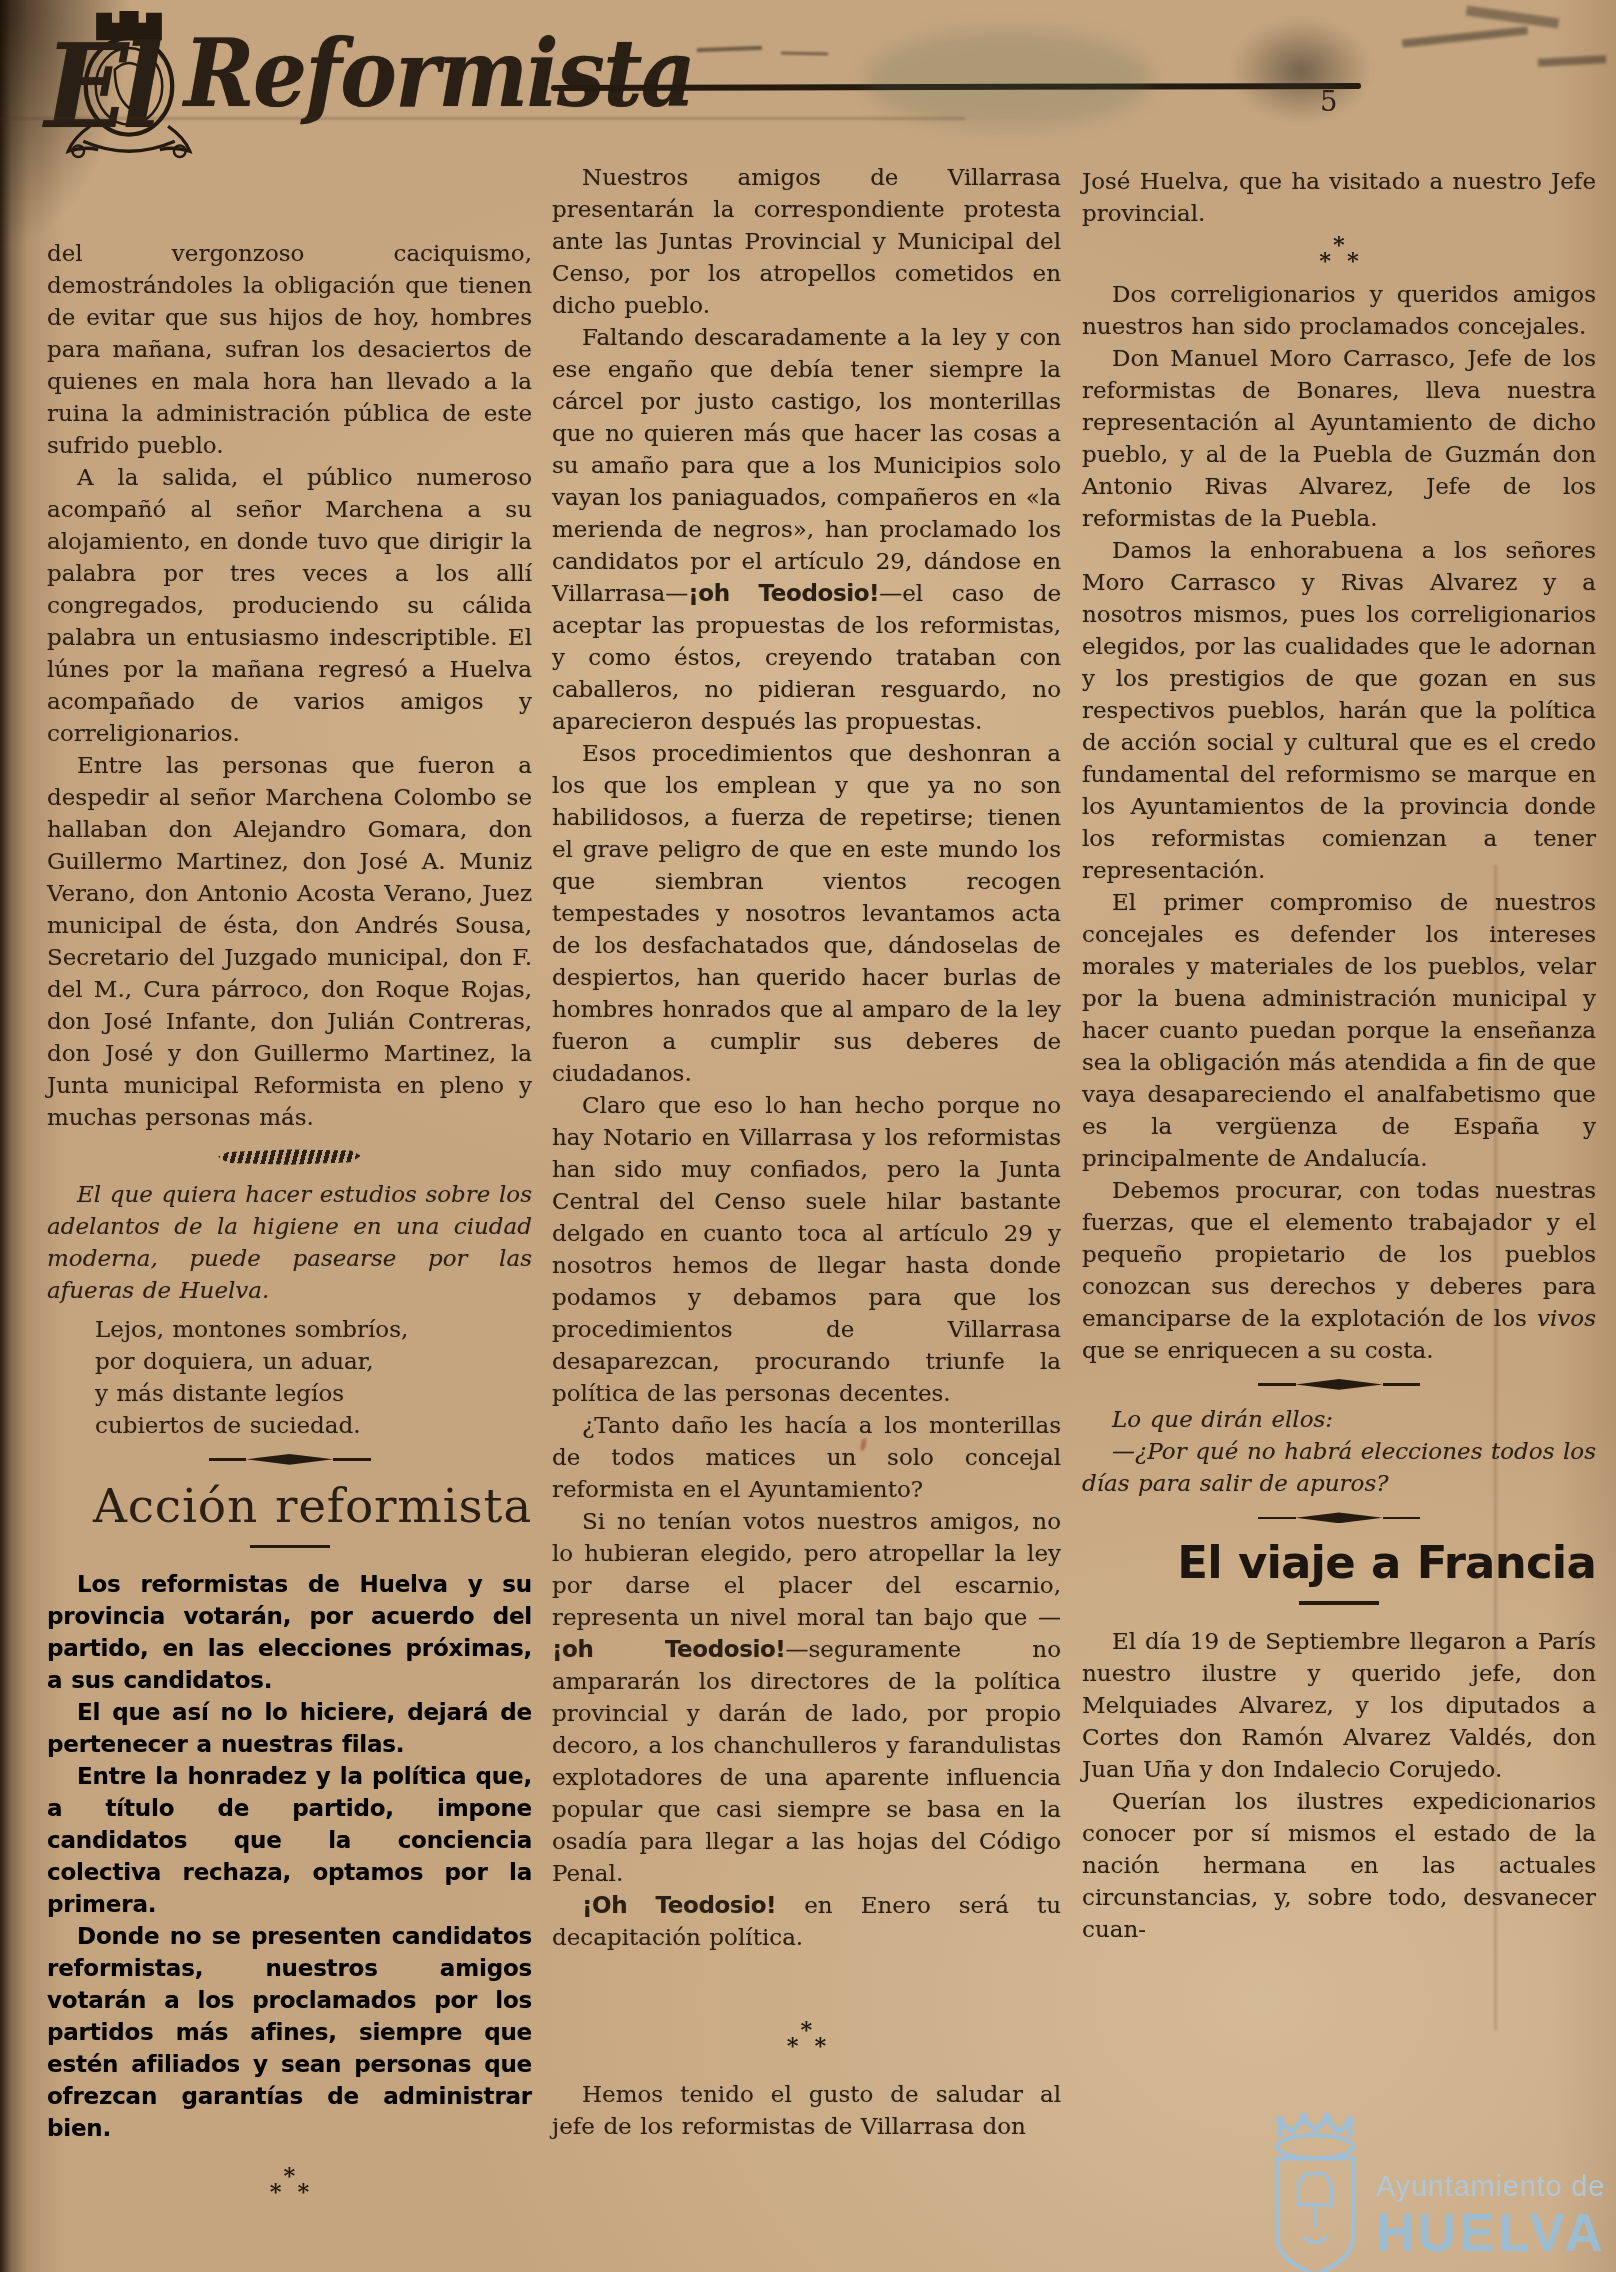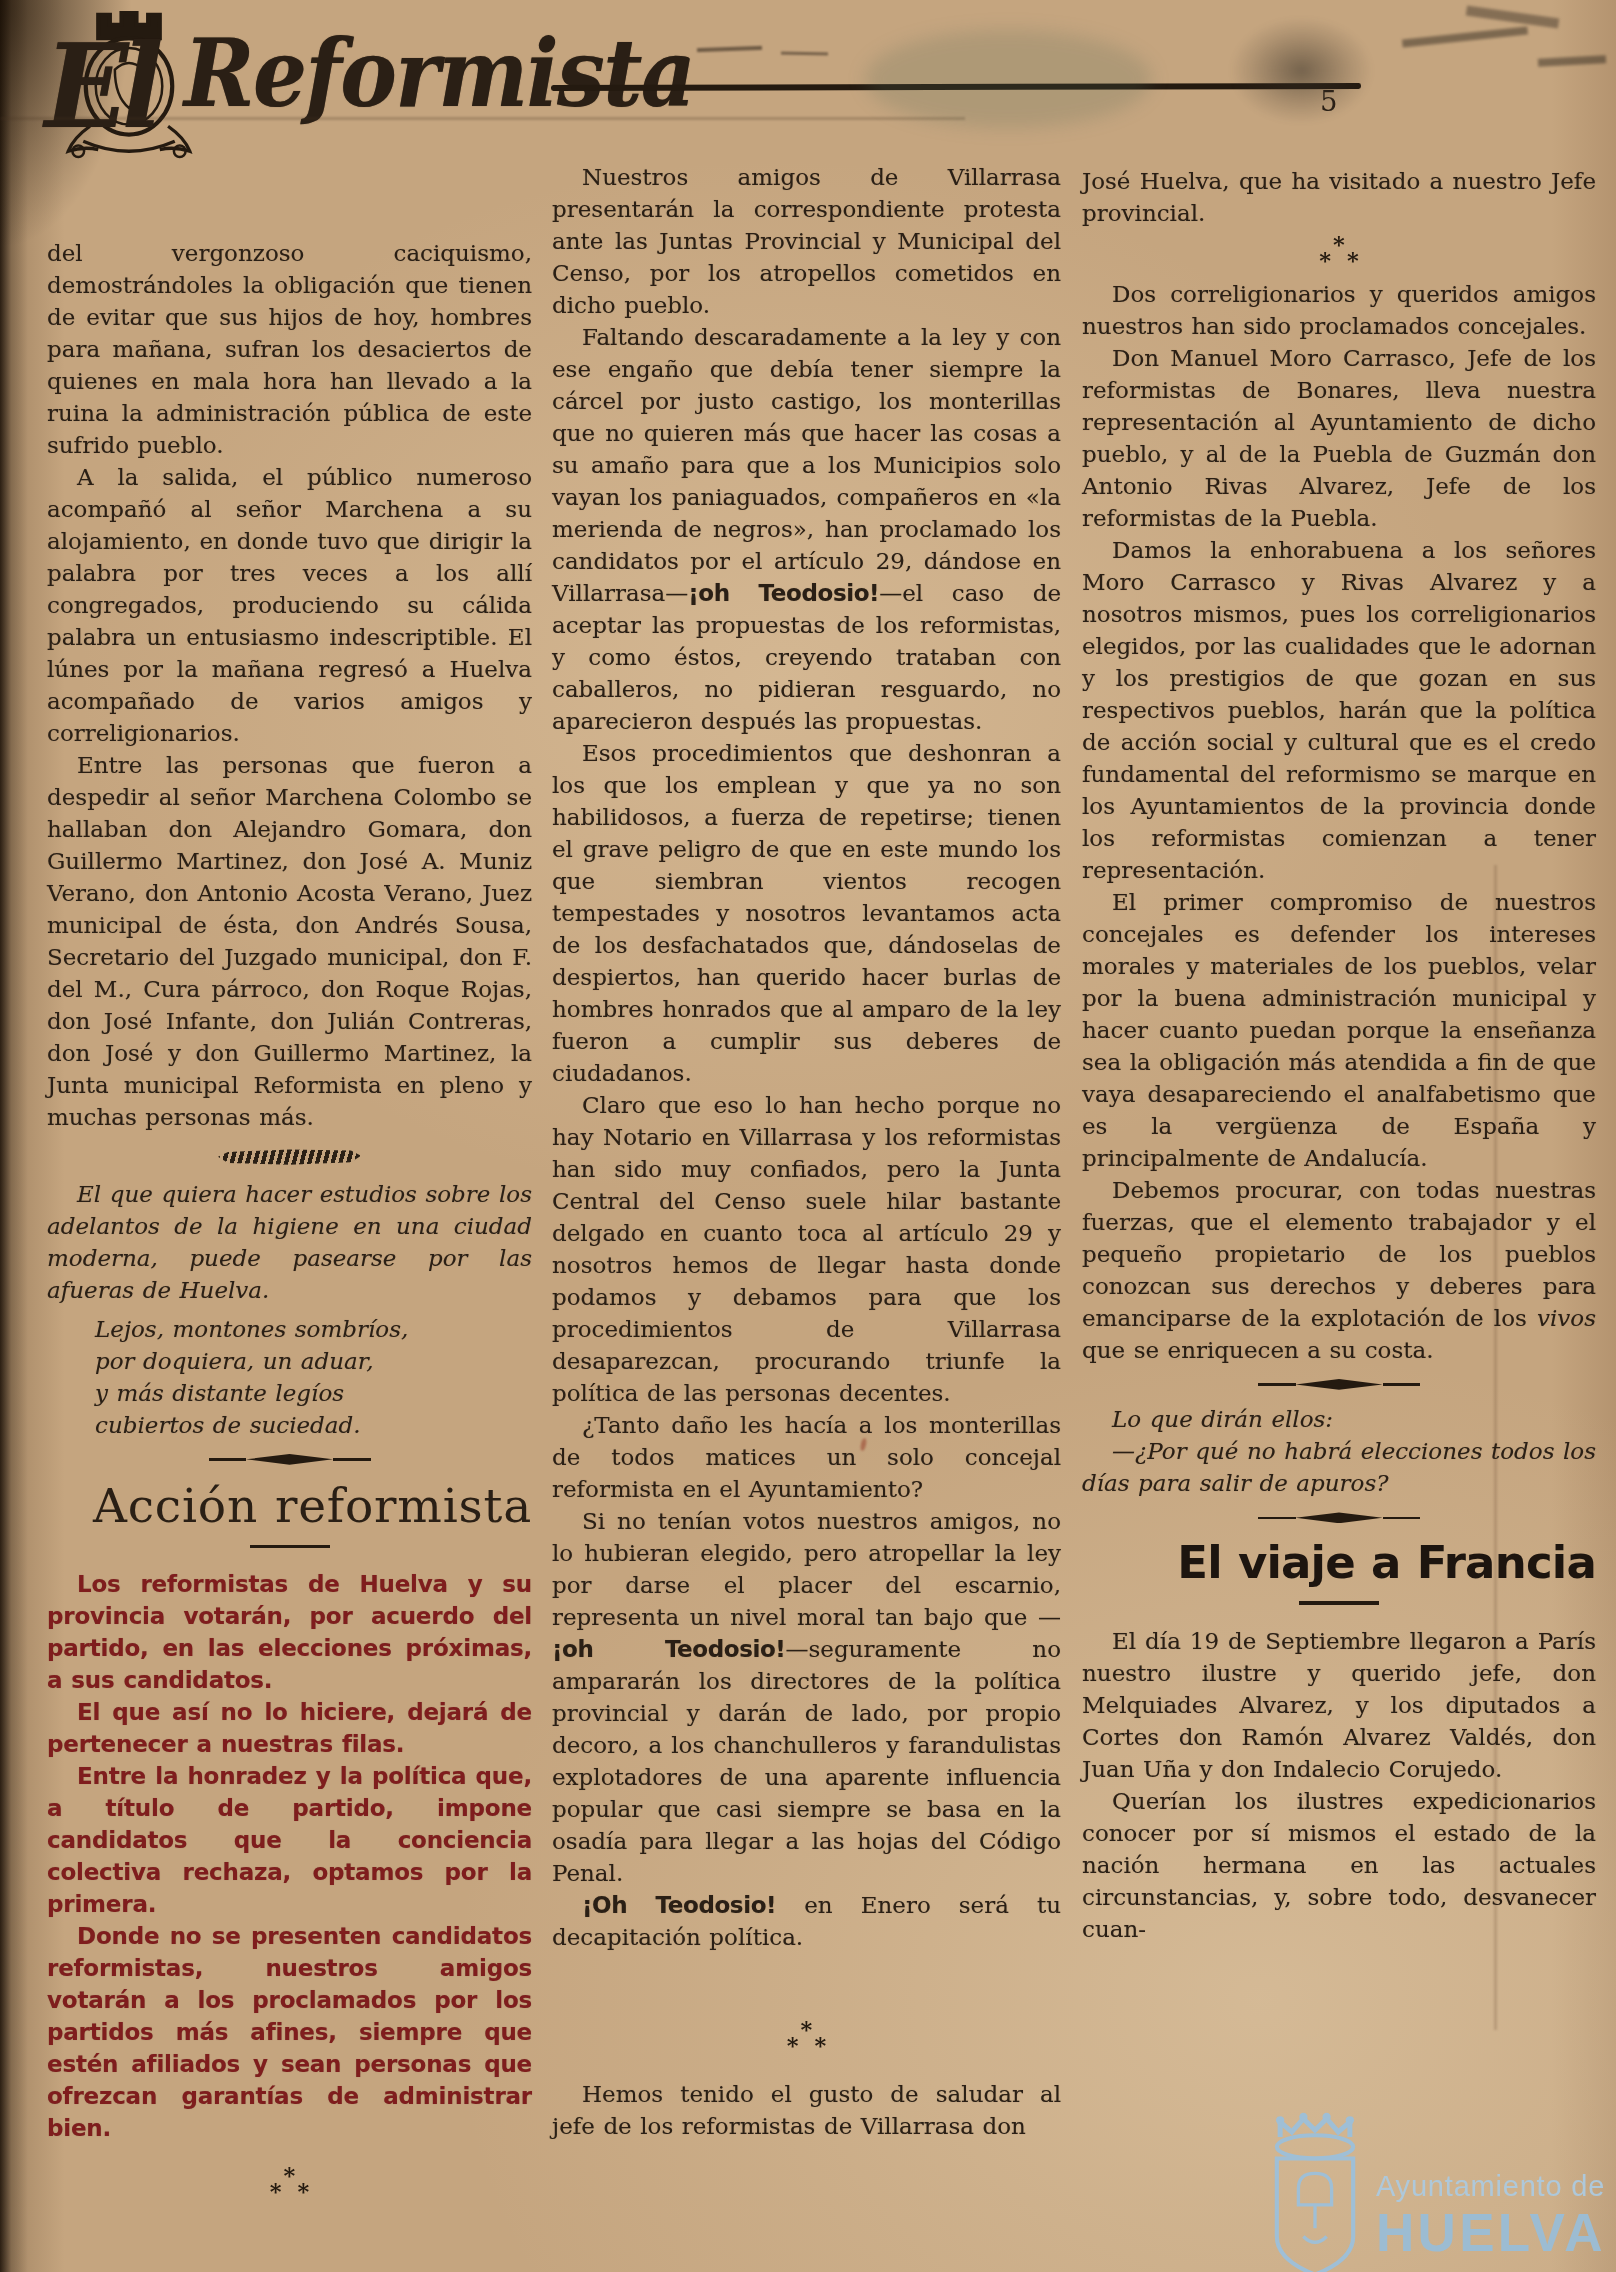--- a/index.html
+++ b/index.html
@@ -33,23 +33,23 @@
     background:rgba(70,52,34,.25);filter:blur(0.8px);}
   
   .col{position:absolute;font-size:23px;line-height:32px;text-align:justify;word-spacing:1.2px;}
   .col-1{left:47px;top:237px;width:485px;}
   .col-2{left:552px;top:161px;width:509px;}
   .col-3{left:1082px;top:165px;width:514px;}
   .p{margin:0;text-indent:30px;text-shadow:0 0 0.8px rgba(43,31,21,.35);}
   .p.noindent{text-indent:0;}
   .p.italic{font-style:italic;}
   .p.bold{font-family:"DejaVu Sans", sans-serif;font-weight:700;font-size:23px;
-    letter-spacing:-0.2px;color:#7f1d1d;}
+    letter-spacing:-0.2px;color:#000000;}
   .p b{font-family:"DejaVu Sans", sans-serif;font-weight:700;letter-spacing:-0.4px;}
-  .verse{font-style:italic;margin:6.7px 0 6.7px 48px;text-align:left;
+  .verse{margin:6.7px 0 6.7px 48px;text-align:left;
     text-shadow:0 0 0.8px rgba(43,31,21,.35);}
   .asterism{ text-align:center;font-weight:700;font-size:22.5px;line-height:16px;
     margin:23px 0 11.7px 0;color:#241a10;}
   .asterism div{word-spacing:8.3px;}
   .asterism.gap-lg{margin:68px 0 25px 0;}
   .asterism.gap-sm{margin:6.7px 0 10px 0;}
   .divider{margin:13.3px auto;}
   .divider.squiggle{width:143px;height:18.3px;margin:15px auto 11.7px auto;
     background:repeating-linear-gradient(105deg, #2b2015 0 4.2px, rgba(0,0,0,0) 4.2px 7.5px);
     clip-path:polygon(0 48%, 7% 22%, 50% 8%, 93% 14%, 100% 42%, 93% 78%, 50% 92%, 7% 82%);}

